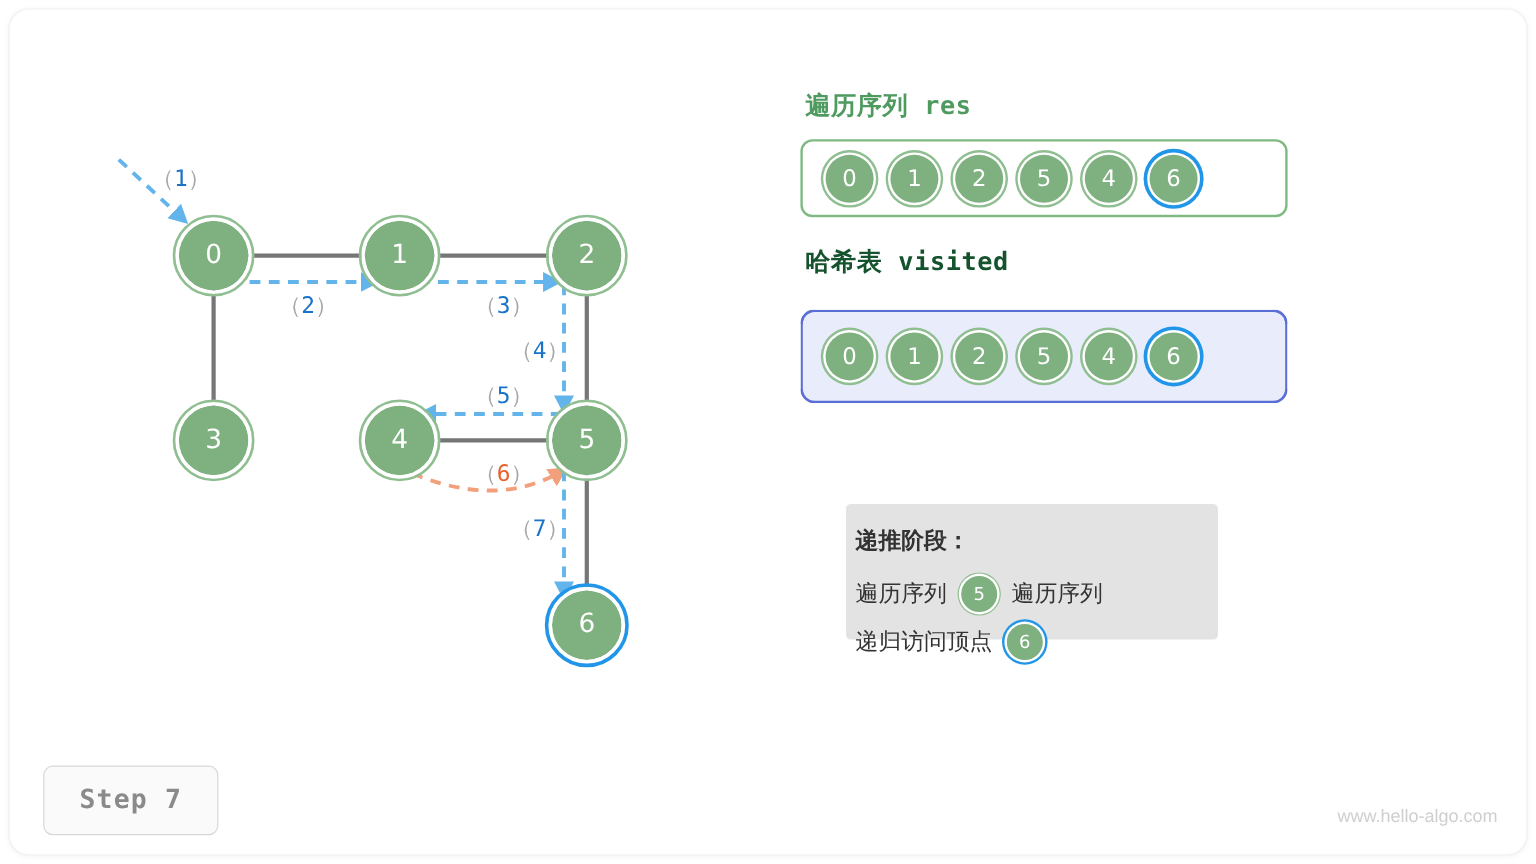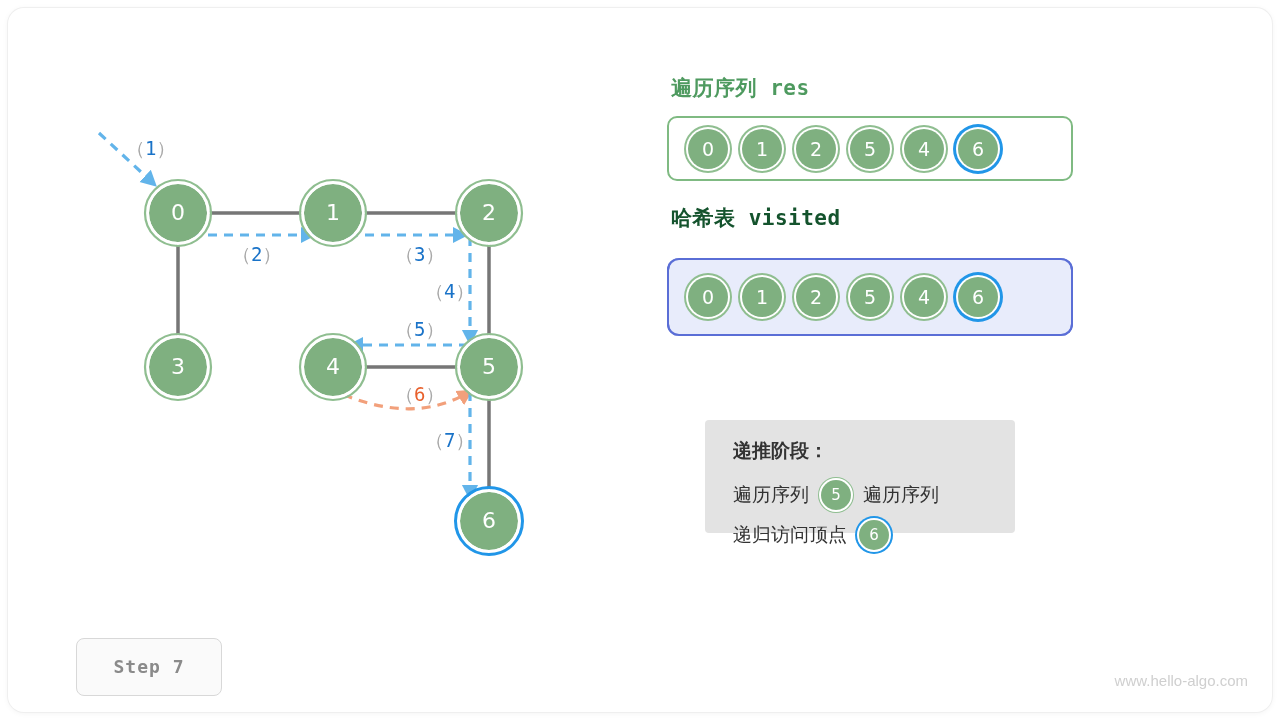--- a/index.html
+++ b/index.html
@@ -115,21 +115,21 @@
   }
 
   
   #info-card {
     position: absolute;
     left: 705px; top: 420px;
     width: 310px; height: 113px;
     background: #e3e3e3;
     border-radius: 4px;
     box-sizing: border-box;
-    padding: 18px 0 0 28px;
+    padding: 18px 0 0 8px;
   }
   #info-card .line {
     display: flex;
     align-items: center;
     color: #333333;
     font-size: 19px;
     white-space: nowrap;
   }
   #info-card .line.heading {
     font-weight: bold;
@@ -159,25 +159,24 @@
   #step-chip {
     position: absolute;
     left: 36px; top: 638px;
     width: 144px; height: 56px;
     border: 1px solid #d8d8d8;
     border-radius: 8px;
     background: #fafafa;
     color: #8a8a8a;
     font-family: "DejaVu Sans Mono", "Liberation Mono", monospace;
     font-weight: bold;
-    font-size: 18px;
+    font-size: 22px;
     line-height: 56px;
     text-align: center;
     letter-spacing: 1px;
-    margin-left: 40px;
   }
   #watermark {
     position: absolute;
     right: 32px; top: 672px;
     color: #cfcfcf;
     font-family: Liberation Sans, sans-serif;
     font-size: 15px;
   }
 
   

